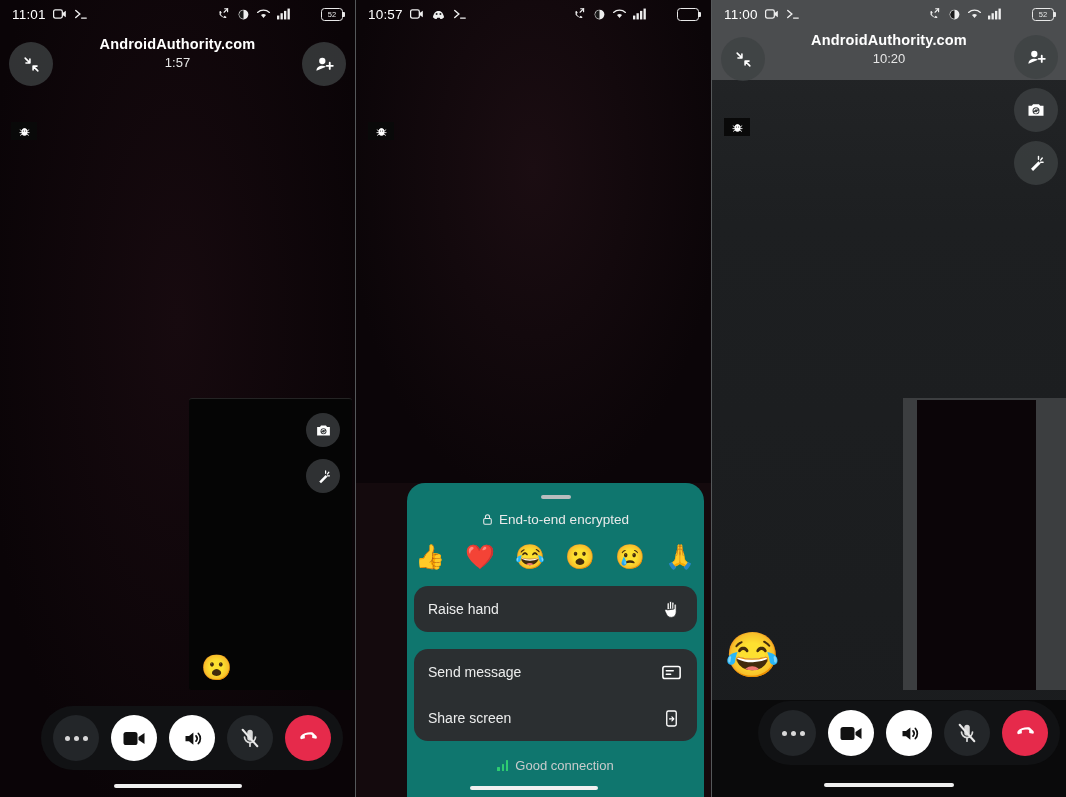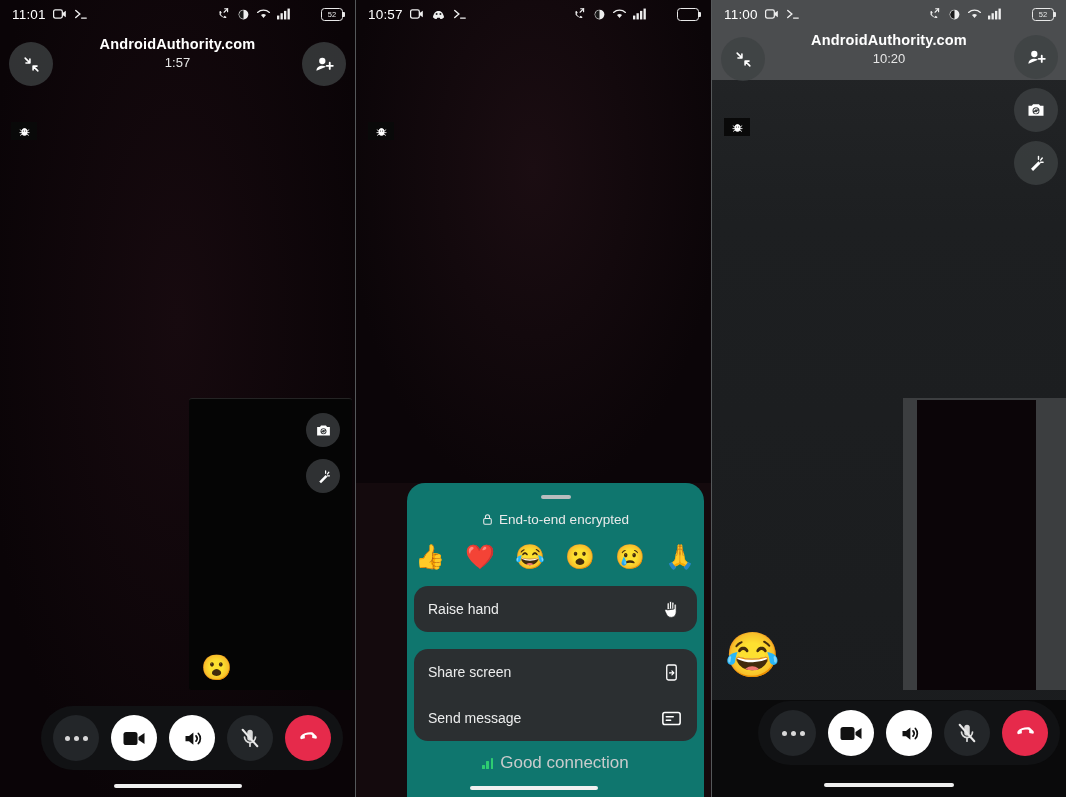--- a/index.html
+++ b/index.html
@@ -134,21 +134,21 @@
     margin:17px 7px 0; background:#2b2f31; border-radius:14px; overflow:hidden;
   }
   .sheet-row{
     display:flex; align-items:center; justify-content:space-between;
     padding:0 14px; height:46px; color:#eceded; font-size:14px; cursor:pointer;border-radius:8px;
   }
   .sheet-row .rowicon{ display:flex; align-items:center; justify-content:center; width:24px; }
   .conn{
     position:absolute; left:0; right:0; bottom:24px;
     display:flex; align-items:center; justify-content:center; gap:7px;
-    color:#c9cbcc; font-size:17px;
+    color:#c9cbcc; font-size:13px;
   }
   .bars{ display:flex; align-items:flex-end; gap:1.6px; height:11px; }
   .bars i{ width:2.6px; background:#2ecc71; display:block; border-radius:.5px; }
   .bars i:nth-child(1){ height:4px; }
   .bars i:nth-child(2){ height:7.5px; }
   .bars i:nth-child(3){ height:11px; }
 
   
   .p2-stage{ position:absolute; left:0; right:0; top:0; height:483px; background:#150a0e; }
   .p2-vig{ position:absolute; inset:0; background:radial-gradient(ellipse at 50% 35%, #1b0d12 0%, #0b0508 75%); }
@@ -405,34 +405,34 @@
           <span class="rowicon">
             <svg width="21" height="21" viewBox="0 0 24 24">
                 <path d="M7 12V5.5a1.3 1.3 0 0 1 2.6 0V11M9.6 11V4.2a1.3 1.3 0 0 1 2.6 0V11M12.2 11V4.8a1.3 1.3 0 0 1 2.6 0V11.5M14.8 11.5V7a1.3 1.3 0 0 1 2.6 0v7.5c0 4-2.3 6.5-5.6 6.5-3 0-4.6-1.6-5.6-3.7L4.6 14c-.5-1 .1-2 1.1-2.2.7-.1 1.1.2 1.3.7z" fill="#fff" stroke="#1b1f20" stroke-width=".8"></path>
               </svg>
           </span>
         </div>
       </div>
 
       <div class="sheet-group">
         <div class="sheet-row">
+          <span>Send message</span>
+          <span class="rowicon">
+            <svg width="21" height="19" viewBox="0 0 24 22">
+                <rect x="2" y="4" width="20" height="14" rx="2.4" fill="none" stroke="#fff" stroke-width="1.8"></rect>
+                <path d="M6 9h8M6 13h5" stroke="#fff" stroke-width="1.8" stroke-linecap="round"></path>
+              </svg>
+          </span>
+        </div>
+        <div class="sheet-row">
           <span>Share screen</span>
           <span class="rowicon">
             <svg width="19" height="19" viewBox="0 0 24 24">
                 <rect x="6" y="2.5" width="12" height="19" rx="2.2" fill="none" stroke="#fff" stroke-width="1.7"></rect>
                 <path d="M9.5 12.5h5M12.5 10l2.5 2.5-2.5 2.5" stroke="#fff" stroke-width="1.5" fill="none" stroke-linecap="round" stroke-linejoin="round"></path>
-              </svg>
-          </span>
-        </div>
-        <div class="sheet-row">
-          <span>Send message</span>
-          <span class="rowicon">
-            <svg width="21" height="19" viewBox="0 0 24 22">
-                <rect x="2" y="4" width="20" height="14" rx="2.4" fill="none" stroke="#fff" stroke-width="1.8"></rect>
-                <path d="M6 9h8M6 13h5" stroke="#fff" stroke-width="1.8" stroke-linecap="round"></path>
               </svg>
           </span>
         </div>
       </div>
 
       <div class="conn">
         <span class="bars">
             <i></i>
             <i></i>
             <i></i>

